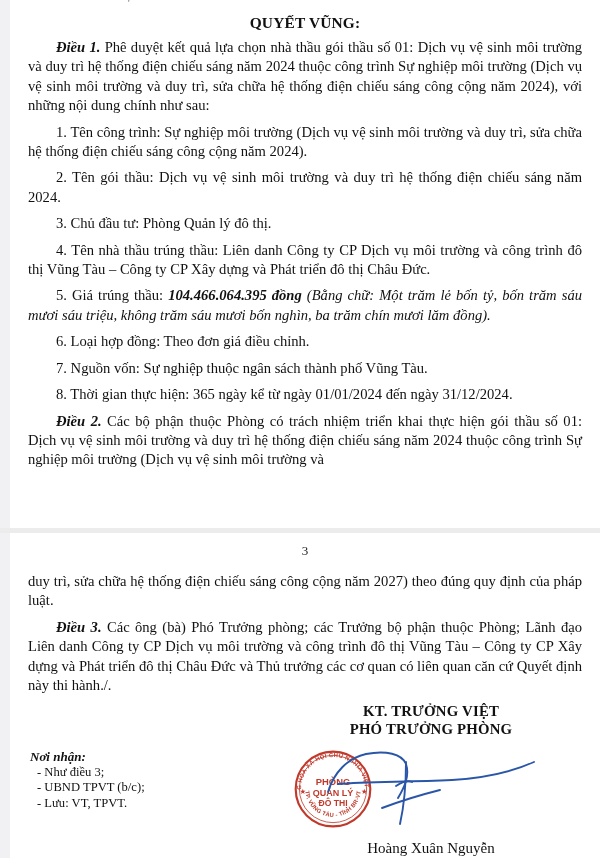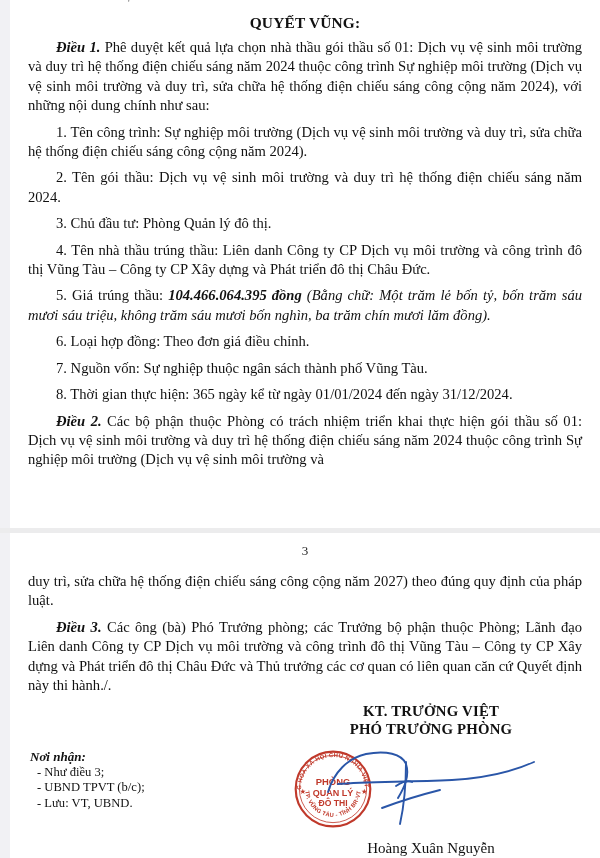--- a/index.html
+++ b/index.html
@@ -201,21 +201,21 @@
     <p class="para">
       <span class="b">Điều 3.</span><span> Các ông (bà) Phó Trưởng phòng; các Trưởng bộ phận thuộc Phòng; Lãnh đạo Liên danh Công ty CP Dịch vụ môi trường và công trình đô thị Vũng Tàu – Công ty CP Xây dựng và Phát triển đô thị Châu Đức và Thủ trưởng các cơ quan có liên quan căn cứ Quyết định này thi hành./.</span>
     </p>
 
     <div class="sign-wrap">
 
       <div class="recipients">
         <div class="rec-head">Nơi nhận:</div>
         <div class="rec-item">- Như điều 3;</div>
         <div class="rec-item">- UBND TPVT (b/c);</div>
-        <div class="rec-item">- Lưu: VT, UBND.</div>
+        <div class="rec-item">- Lưu: VT, TPVT.</div>
       </div>
 
       <div class="signer">
         <div class="kt-line">KT. TRƯỞNG VIỆT</div>
         <div class="kt-line">PHÓ TRƯỞNG PHÒNG</div>
 
         <div class="stamp-area">
 
           <svg class="seal" viewBox="0 0 100 100">
             <defs>

